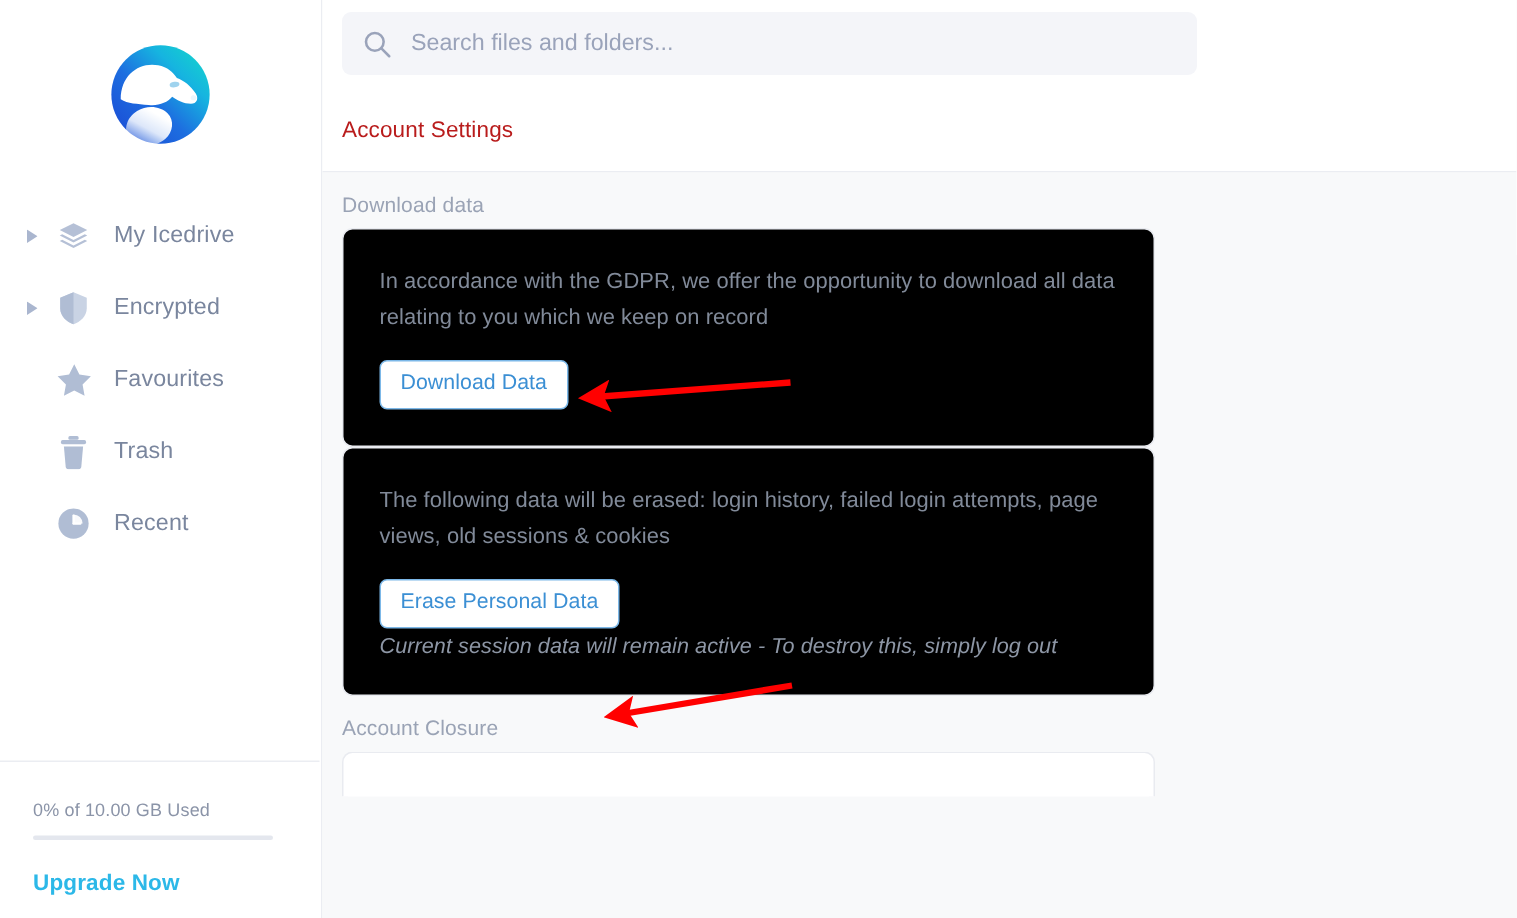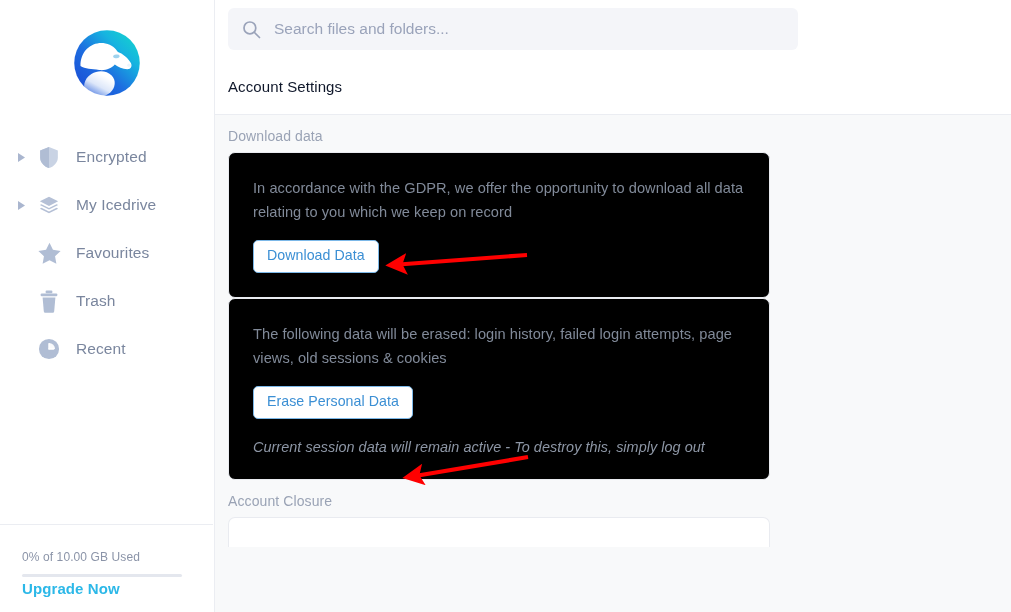--- a/index.html
+++ b/index.html
@@ -81,21 +81,21 @@
     position: relative;
     overflow: hidden;
   }
   .storage-bar-fill {
     position: absolute; left: 0; top: 0; bottom: 0;
     background: #2cb8e8;
     border-radius: 2px;
   }
   .upgrade {
     display: inline-block;
-    margin-top: 3px;
+    margin-top: 20px;
     font-size: 15px;
     font-weight: bold;
     color: #2cb8e8;
     text-decoration: none;
     cursor: pointer;
     letter-spacing: 0.1px;
   }
 
   
   .main {
@@ -130,21 +130,21 @@
     font-size: 15.5px;
     color: #8b94a8;
     padding-left: 10px;
   }
   .search-input::placeholder { color: #9aa3ba; opacity: 1; }
 
   .page-title {
     position: absolute;
     left: 13px; top: 78px;
     font-size: 15px;
-    color: #0f172a;
+    color: #b91c1c;
     letter-spacing: 0.1px;
   }
 
   .content {
     position: absolute;
     left: 0; top: 115px; right: 0; bottom: 0;
     background: #f8f9fa;
     overflow: hidden;
     padding: 0 0 12px 13px;
   }
@@ -176,21 +176,21 @@
     border-radius: 5px;
     color: #3b8fd4;
     font-family: "Liberation Sans", sans-serif;
     font-size: 14.2px;
     padding: 7px 13px 8px 13px;
     cursor: pointer;
     letter-spacing: 0.05px;
     line-height: 1.1;
   }
   .card-note {
-    margin-top: 20px;
+    margin-top: 4px;
     font-size: 14.4px;
     font-style: italic;
     color: #8d96a5;
     letter-spacing: 0.05px;
   }
   .card-stub {
     width: 542px;
     height: 30px;
     background: #ffffff;
     border: 1px solid #e9ebf0;
@@ -242,42 +242,42 @@
 
     <nav class="nav">
 
       <div class="nav-item">
         <span class="caret">
           <svg width="7" height="9" viewBox="0 0 7 9">
               <path d="M0 0 L7 4.5 L0 9 Z" fill="#aab6cf"></path>
             </svg>
         </span>
         <span class="nav-icon">
-          <svg width="22" height="23" viewBox="0 0 24 26">
-            <path d="M12 1 L22 5 V13 C22 19 17 23.5 12 25 C7 23.5 2 19 2 13 V5 Z" fill="#c9d3e4"></path>
-            <path d="M12 1 L2 5 V13 C2 19 7 23.5 12 25 Z" fill="#b0bdd4"></path>
-          </svg>
-        </span>
-        <span class="nav-label">Encrypted</span>
+          <svg width="22" height="22" viewBox="0 0 24 24" fill="#b5c0d6">
+            <path d="M12 3 L22 8 L12 13 L2 8 Z"></path>
+            <path d="M12 15.2 L20.2 11.1 L22 12 L12 17 L2 12 L3.8 11.1 Z"></path>
+            <path d="M12 19.2 L20.2 15.1 L22 16 L12 21 L2 16 L3.8 15.1 Z"></path>
+          </svg>
+        </span>
+        <span class="nav-label">My Icedrive</span>
       </div>
 
       <div class="nav-item">
         <span class="caret">
           <svg width="7" height="9" viewBox="0 0 7 9">
               <path d="M0 0 L7 4.5 L0 9 Z" fill="#aab6cf"></path>
             </svg>
         </span>
         <span class="nav-icon">
-          <svg width="22" height="22" viewBox="0 0 24 24" fill="#b5c0d6">
-            <path d="M12 3 L22 8 L12 13 L2 8 Z"></path>
-            <path d="M12 15.2 L20.2 11.1 L22 12 L12 17 L2 12 L3.8 11.1 Z"></path>
-            <path d="M12 19.2 L20.2 15.1 L22 16 L12 21 L2 16 L3.8 15.1 Z"></path>
-          </svg>
-        </span>
-        <span class="nav-label">My Icedrive</span>
+          <svg width="22" height="23" viewBox="0 0 24 26">
+            <path d="M12 1 L22 5 V13 C22 19 17 23.5 12 25 C7 23.5 2 19 2 13 V5 Z" fill="#c9d3e4"></path>
+            <path d="M12 1 L2 5 V13 C2 19 7 23.5 12 25 Z" fill="#b0bdd4"></path>
+          </svg>
+        </span>
+        <span class="nav-label">Encrypted</span>
       </div>
 
 
       <div class="nav-item">
         <span class="caret empty"></span>
         <span class="nav-icon">
           <svg width="23" height="22" viewBox="0 0 24 23" fill="#b0bdd4">
             <path d="M12 0.8 L15.6 8.1 L23.6 9.3 L17.8 14.9 L19.2 22.8 L12 19.1 L4.8 22.8 L6.2 14.9 L0.4 9.3 L8.4 8.1 Z"></path>
           </svg>
         </span>

